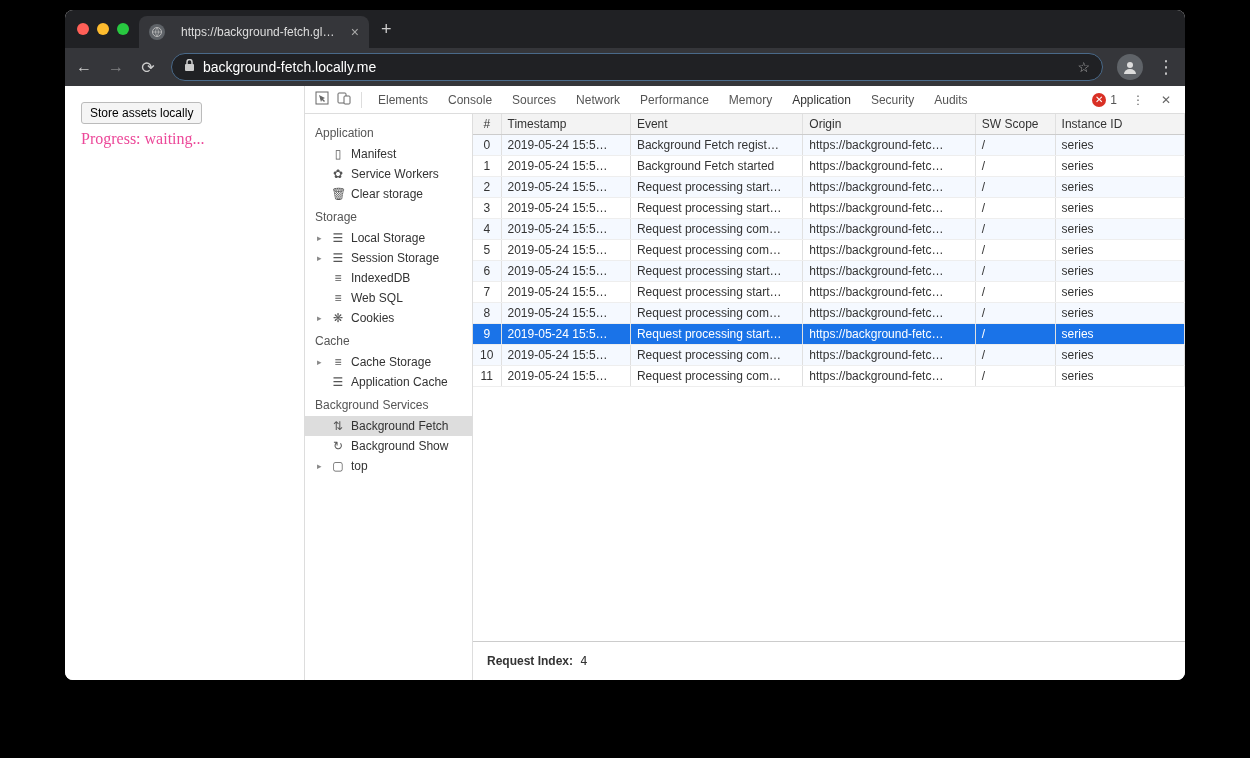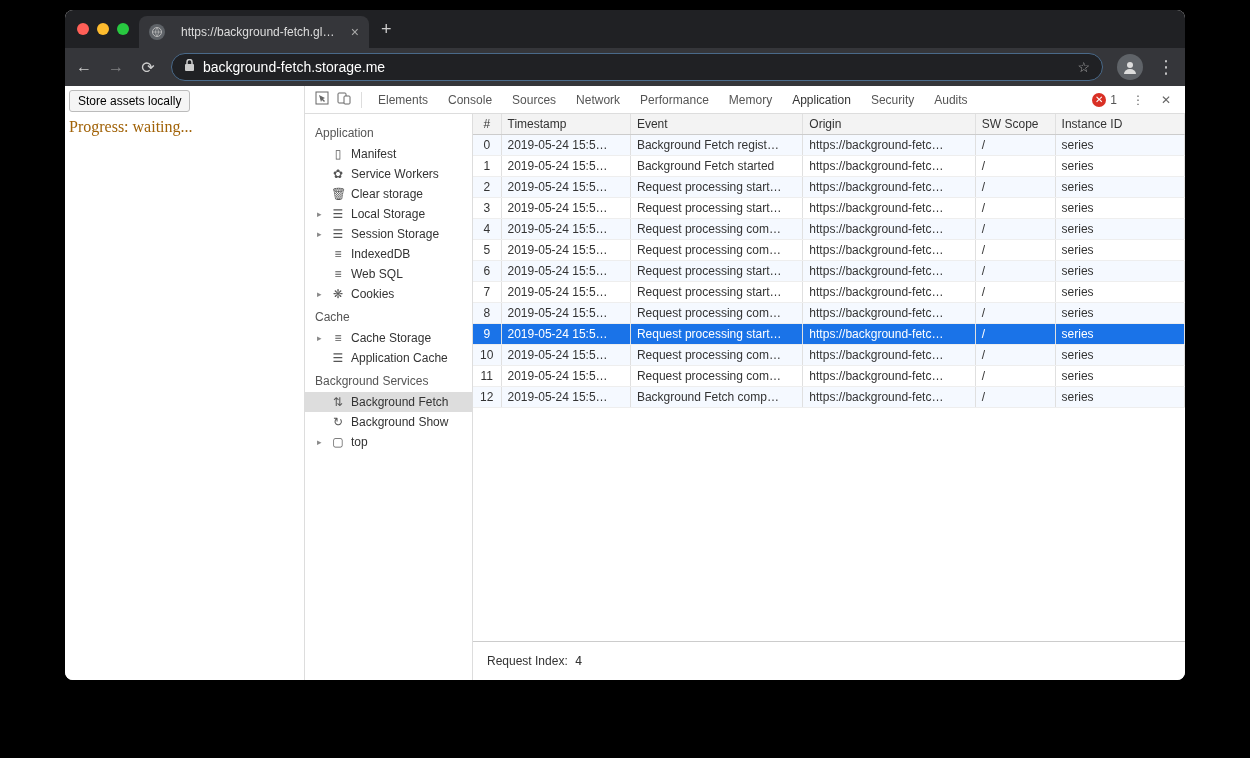--- a/index.html
+++ b/index.html
@@ -87,33 +87,33 @@
   .omni .domain { color: #fff; }
   .omni .star { margin-left: auto; color: #aaa; }
   .avatar { width: 26px; height: 26px; border-radius: 50%; background: #5f6368; display:flex; align-items:center; justify-content:center; color:#fff; }
   .kebab { color: #ccc; font-size: 18px; }
 
   
   .content { flex: 1; display: flex; background: #fff; overflow: hidden; }
   .page {
     width: 240px;
     border-right: 1px solid #ddd;
-    padding: 4px;
+    padding: 16px;
     font-family: Georgia, serif;
   }
   .page button {
     font-family: -apple-system, BlinkMacSystemFont, sans-serif;
     font-size: 12px;
     border: 1px solid #bbb;
     background: #f5f5f5;
     border-radius: 3px;
     padding: 3px 8px;
     margin-bottom: 6px;
   }
-  .page .progress { font-size: 16px; color: #a16207; }
+  .page .progress { font-size: 16px; color: #ec4899; }
 
   
   .devtools { flex: 1; display: flex; flex-direction: column; }
   .dt-tabs {
     height: 28px;
     border-bottom: 1px solid #ddd;
     display: flex;
     align-items: center;
     padding: 0 8px;
     gap: 2px;
@@ -188,21 +188,21 @@
   .col-id { width: 120px; }
 
   .details {
     border-top: 1px solid #ccc;
     padding: 10px 14px;
     font-size: 12px;
     color:#333;
     font-family: Menlo, monospace;
     line-height: 1.5;
   }
-  .details .lbl { font-family: -apple-system, sans-serif; font-weight: normal; text-align: center; }
+  .details .lbl { font-family: -apple-system, sans-serif; font-weight: bold; text-align: center; }
   .details .url-val { word-break: break-all; }
 </style>
 </head>
 <body>
 
 <div class="window">
 
   <div class="titlebar">
     <div class="traffic">
       <span class="tl-red"></span>
@@ -226,21 +226,21 @@
     <span class="navbtn">←</span>
     <span class="navbtn" style="opacity:.5">→</span>
     <span class="navbtn">⟳</span>
     <div class="omni">
       <span class="lock">
         <svg width="11" height="13" viewBox="0 0 11 13">
             <rect x="1" y="5" width="9" height="7" rx="1" fill="#ccc"></rect>
             <path d="M3 5 V3 a2.5 2.5 0 0 1 5 0 V5" stroke="#ccc" stroke-width="1.5" fill="none"></path>
           </svg>
       </span>
-      <span class="domain">background-fetch.storage.me</span>
+      <span class="domain">background-fetch.locally.me</span>
       <span class="star">☆</span>
     </div>
     <span class="avatar">
       <svg width="16" height="16" viewBox="0 0 16 16">
           <circle cx="8" cy="6" r="3" fill="#ddd"></circle>
           <path d="M2 15 a6 5 0 0 1 12 0" fill="#ddd"></path>
         </svg>
     </span>
     <span class="kebab">⋮</span>
   </div>
@@ -289,20 +289,21 @@
             <div class="item">
               <span class="arrow"></span>
               <span class="iicon">✿</span>
               <span>Service Workers</span>
             </div>
             <div class="item">
               <span class="arrow"></span>
               <span class="iicon">🗑</span>
               <span>Clear storage</span>
             </div>
+            <div class="section">Storage</div>
             <div class="item">
               <span class="arrow">▸</span>
               <span class="iicon">☰</span>
               <span>Local Storage</span>
             </div>
             <div class="item">
               <span class="arrow">▸</span>
               <span class="iicon">☰</span>
               <span>Session Storage</span>
             </div>
@@ -455,28 +456,20 @@
                     <td class="col-id">series</td>
                   </tr>
                   <tr>
                     <td class="col-num">11</td>
                     <td class="col-ts">2019-05-24 15:5…</td>
                     <td class="col-ev">Request processing com…</td>
                     <td class="col-or">https://background-fetc…</td>
                     <td class="col-sw">/</td>
                     <td class="col-id">series</td>
                   </tr>
-                  <tr>
-                    <td class="col-num">12</td>
-                    <td class="col-ts">2019-05-24 15:5…</td>
-                    <td class="col-ev">Background Fetch comp…</td>
-                    <td class="col-or">https://background-fetc…</td>
-                    <td class="col-sw">/</td>
-                    <td class="col-id">series</td>
-                  </tr>
                 </tbody>
             </table>
           </div>
 
           <div class="details">
             <div>
               <span class="lbl">Request Index:</span>
               <span>4</span>
             </div>
           </div>

